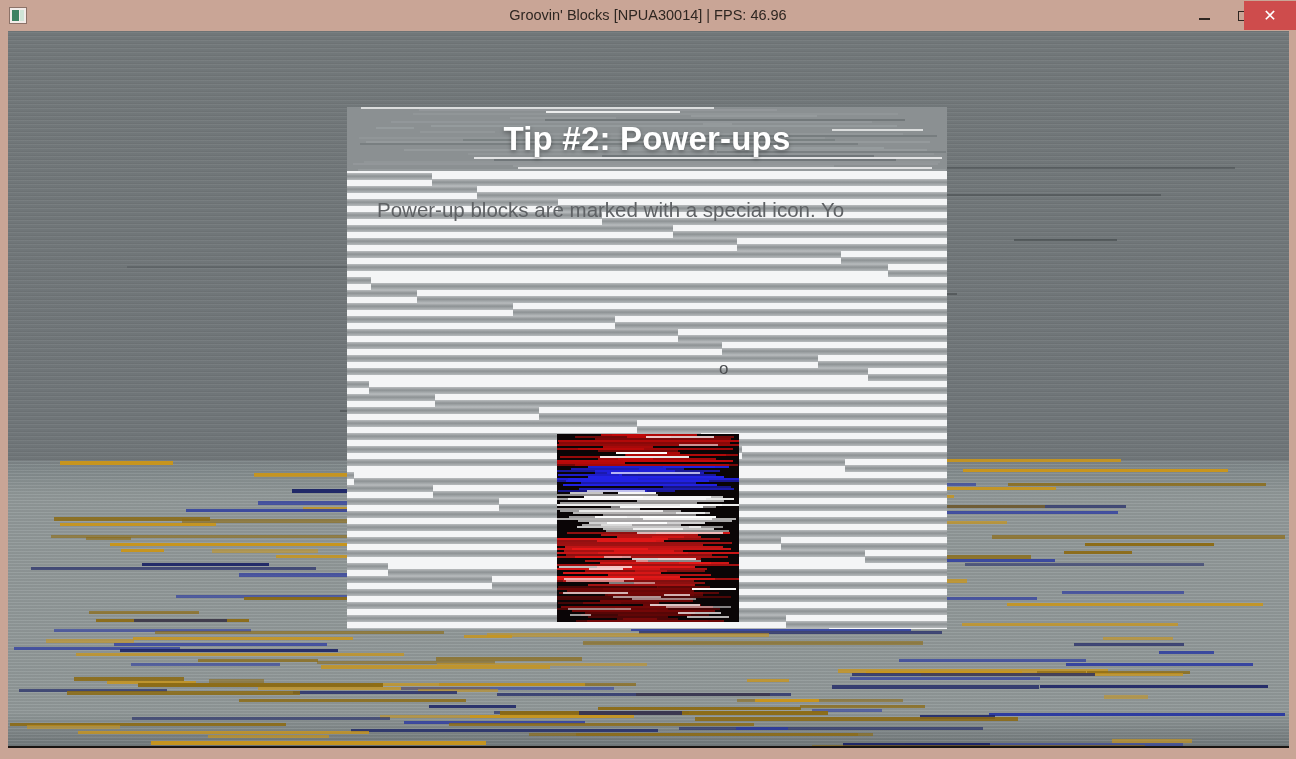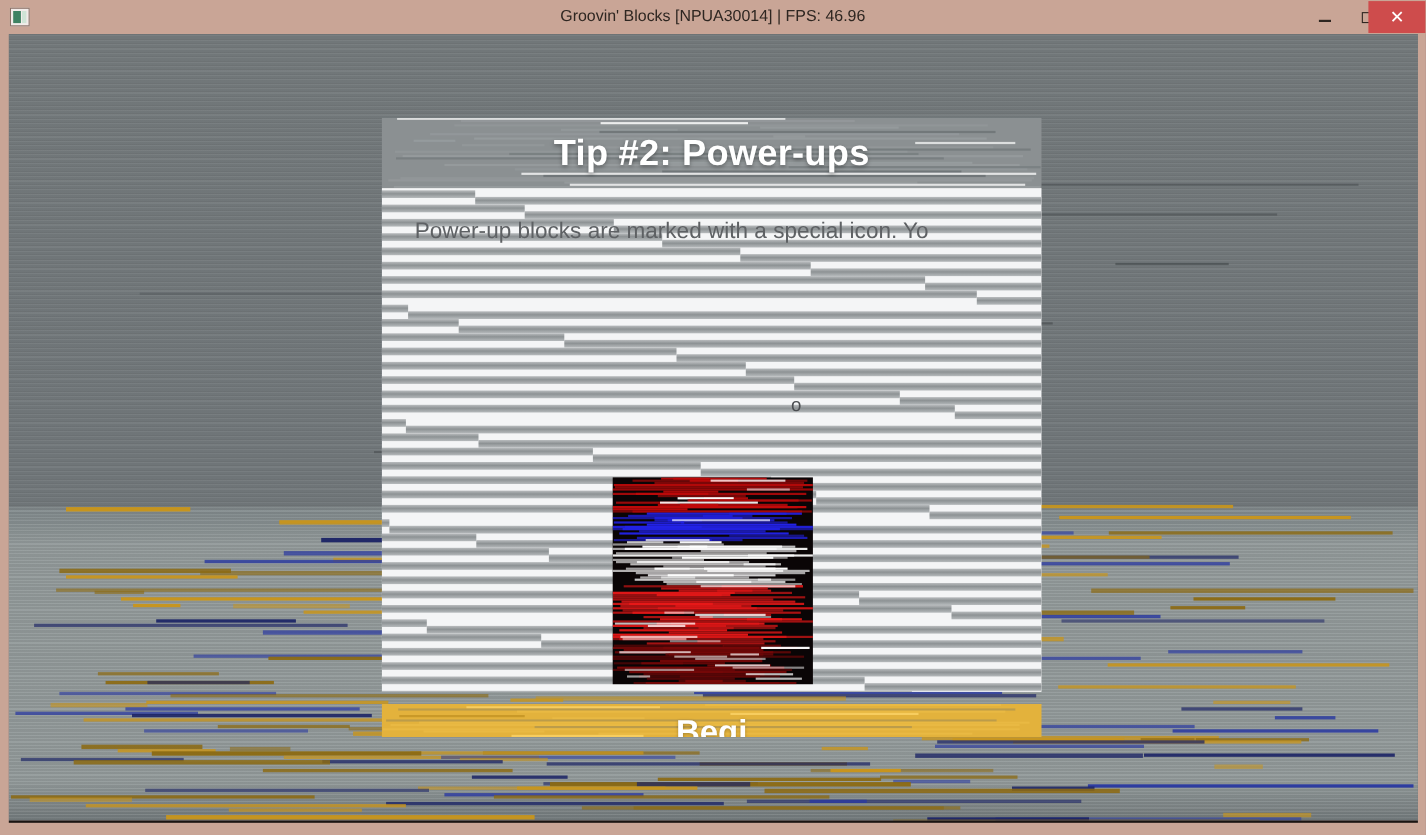--- a/index.html
+++ b/index.html
@@ -692,36 +692,18 @@
             <i style="left:13px;top:180px;width:21px;background:#ffffff;opacity:0.60"></i>
             <i style="left:31px;top:182px;width:80px;background:#7a0808;opacity:0.62"></i>
             <i style="left:130px;top:182px;width:42px;background:#ffffff;opacity:0.69"></i>
             <i style="left:60px;top:184px;width:61px;background:#7a0808;opacity:0.63"></i>
             <i style="left:66px;top:184px;width:34px;background:#7a0808;opacity:0.94"></i>
             <i style="left:19px;top:186px;width:132px;background:#7a0808;opacity:0.59"></i>
             <i style="left:30px;top:186px;width:137px;background:#7a0808;opacity:0.86"></i>
           </div>
       </div>
 
-      <div id="dlg-footer">
-          <div class="fstripe" style="left:294px;top:0px;width:269px;height:2px;background:#f0c04a;opacity:0.5"></div>
-          <div class="fstripe" style="left:77px;top:2px;width:176px;height:2px;background:#fbd368;opacity:0.8"></div>
-          <div class="fstripe" style="left:15px;top:4px;width:561px;height:2px;background:#9d8a56;opacity:0.55"></div>
-          <div class="fstripe" style="left:123px;top:6px;width:444px;height:2px;background:#f0c04a;opacity:0.5"></div>
-          <div class="fstripe" style="left:317px;top:8px;width:171px;height:2px;background:#fbd368;opacity:0.8"></div>
-          <div class="fstripe" style="left:16px;top:10px;width:114px;height:2px;background:#b8891a;opacity:0.6"></div>
-          <div class="fstripe" style="left:155px;top:12px;width:84px;height:2px;background:#f0c04a;opacity:0.5"></div>
-          <div class="fstripe" style="left:4px;top:14px;width:555px;height:2px;background:#9d8a56;opacity:0.55"></div>
-          <div class="fstripe" style="left:34px;top:16px;width:555px;height:2px;background:#f0c04a;opacity:0.5"></div>
-          <div class="fstripe" style="left:8px;top:18px;width:572px;height:2px;background:#f0c04a;opacity:0.5"></div>
-          <div class="fstripe" style="left:139px;top:20px;width:343px;height:2px;background:#9d8a56;opacity:0.55"></div>
-          <div class="fstripe" style="left:1px;top:22px;width:579px;height:2px;background:#f0c04a;opacity:0.5"></div>
-          <div class="fstripe" style="left:38px;top:24px;width:110px;height:2px;background:#f0c04a;opacity:0.5"></div>
-          <div class="fstripe" style="left:197px;top:26px;width:340px;height:2px;background:#f0c04a;opacity:0.5"></div>
-          <div class="fstripe" style="left:118px;top:28px;width:120px;height:2px;background:#fbd368;opacity:0.8"></div>
-        <div id="btn-begin">Begi</div>
-      </div>
 
     </div>
   </div>
 
   <div id="frame-bottom"></div>
 </div>
 
 </body></html>

